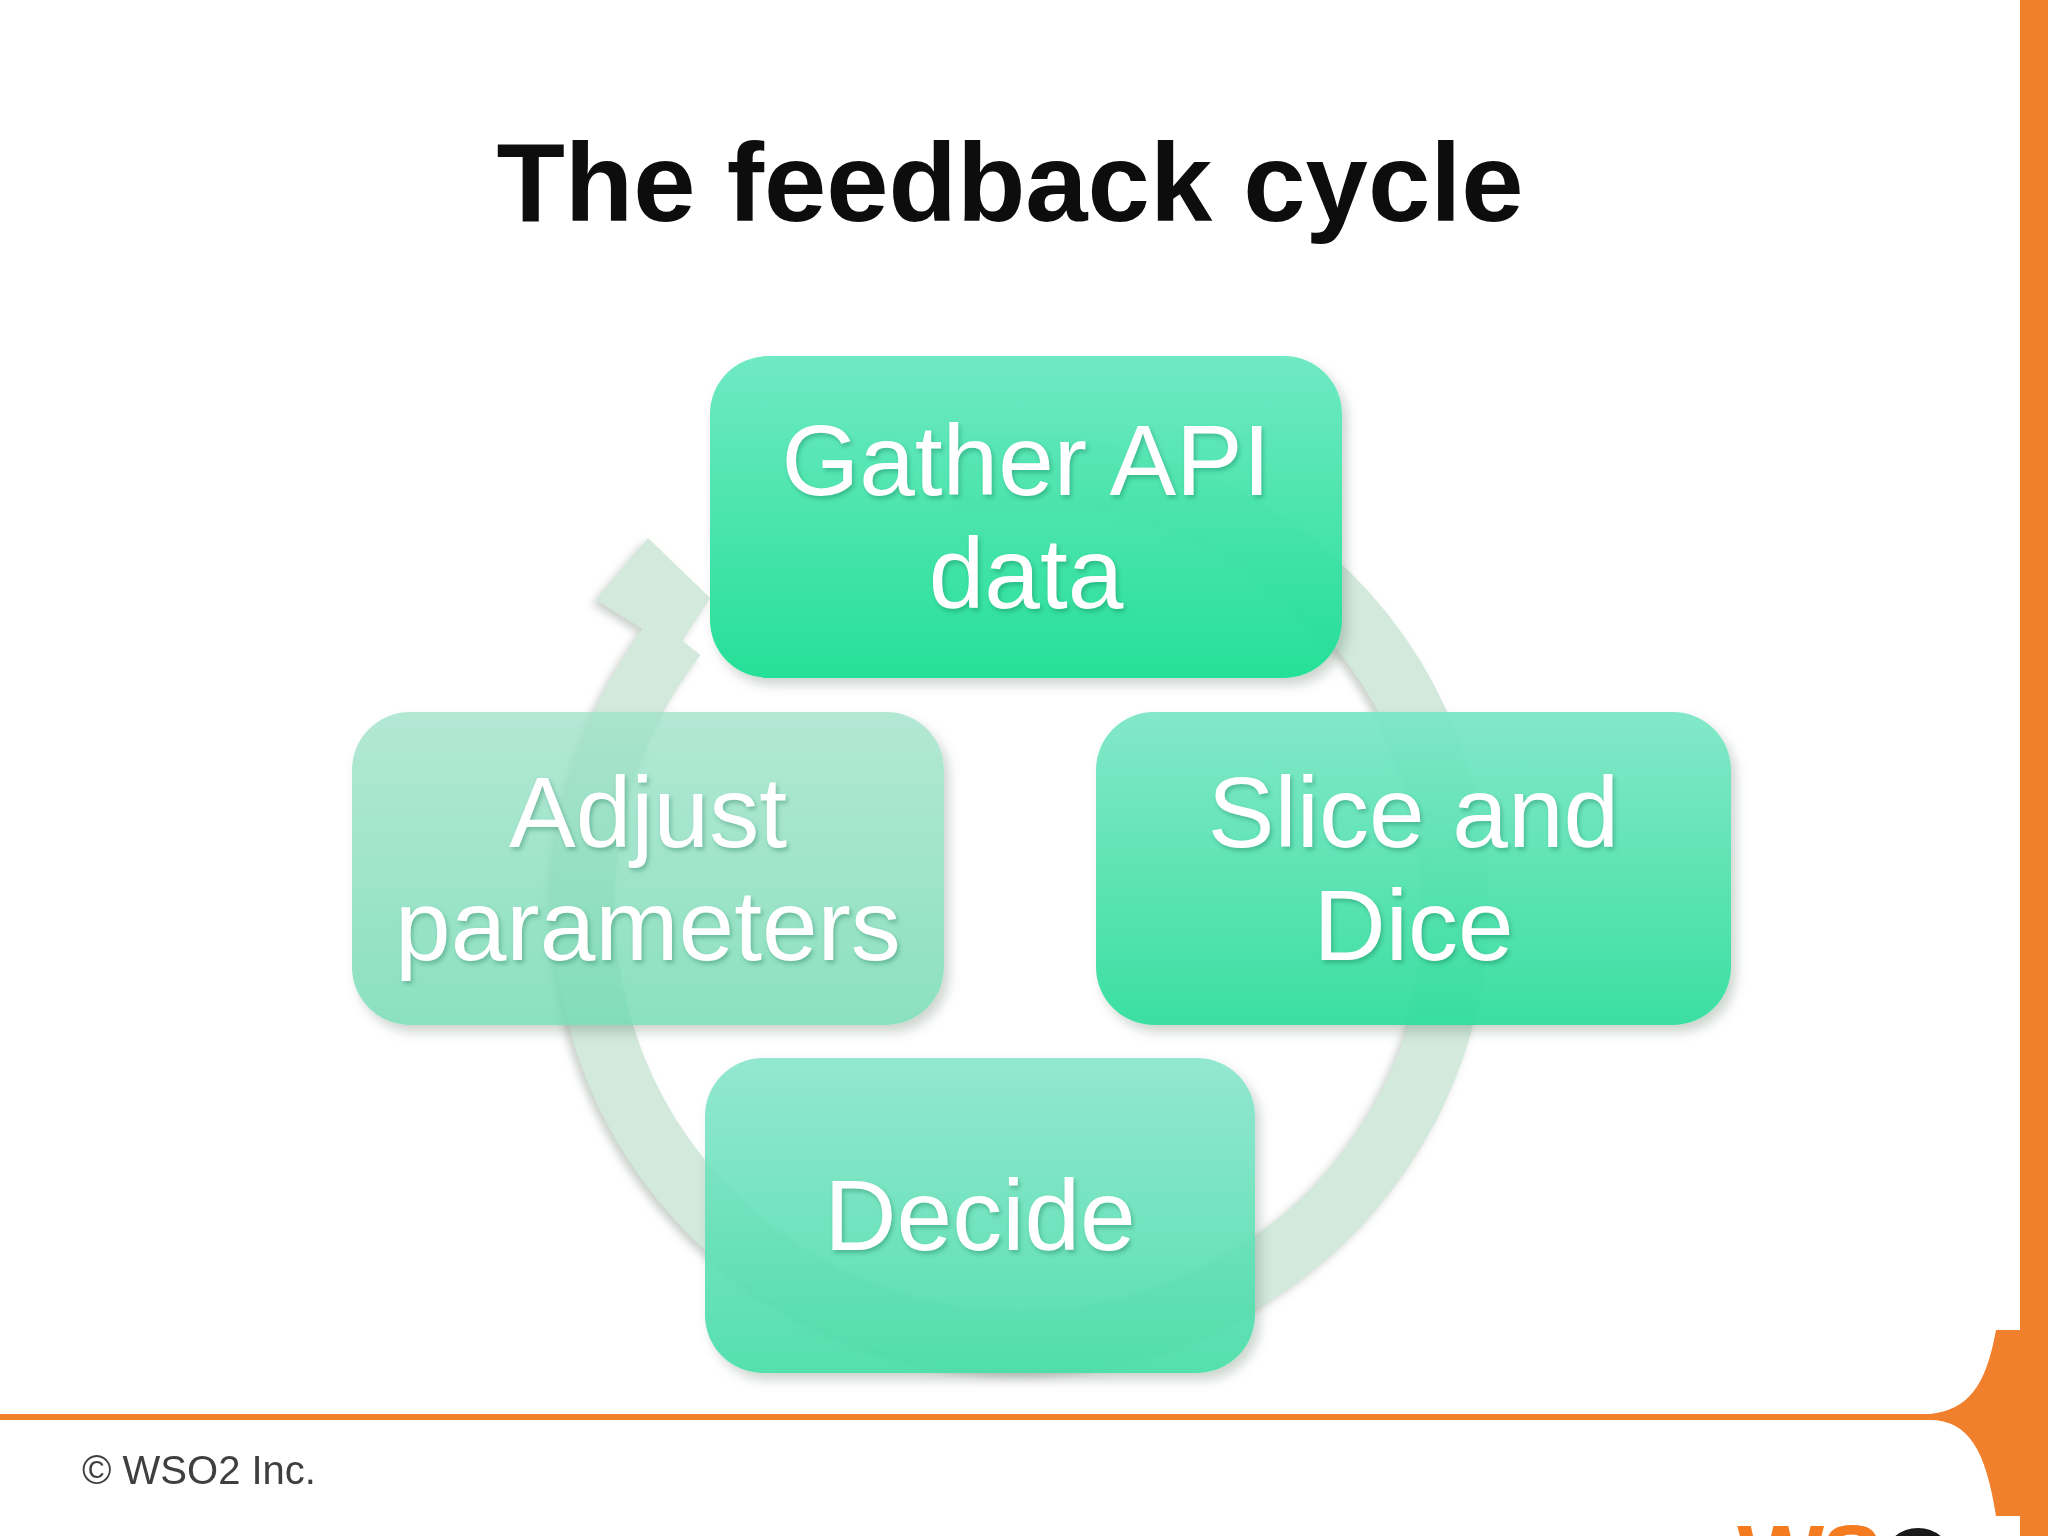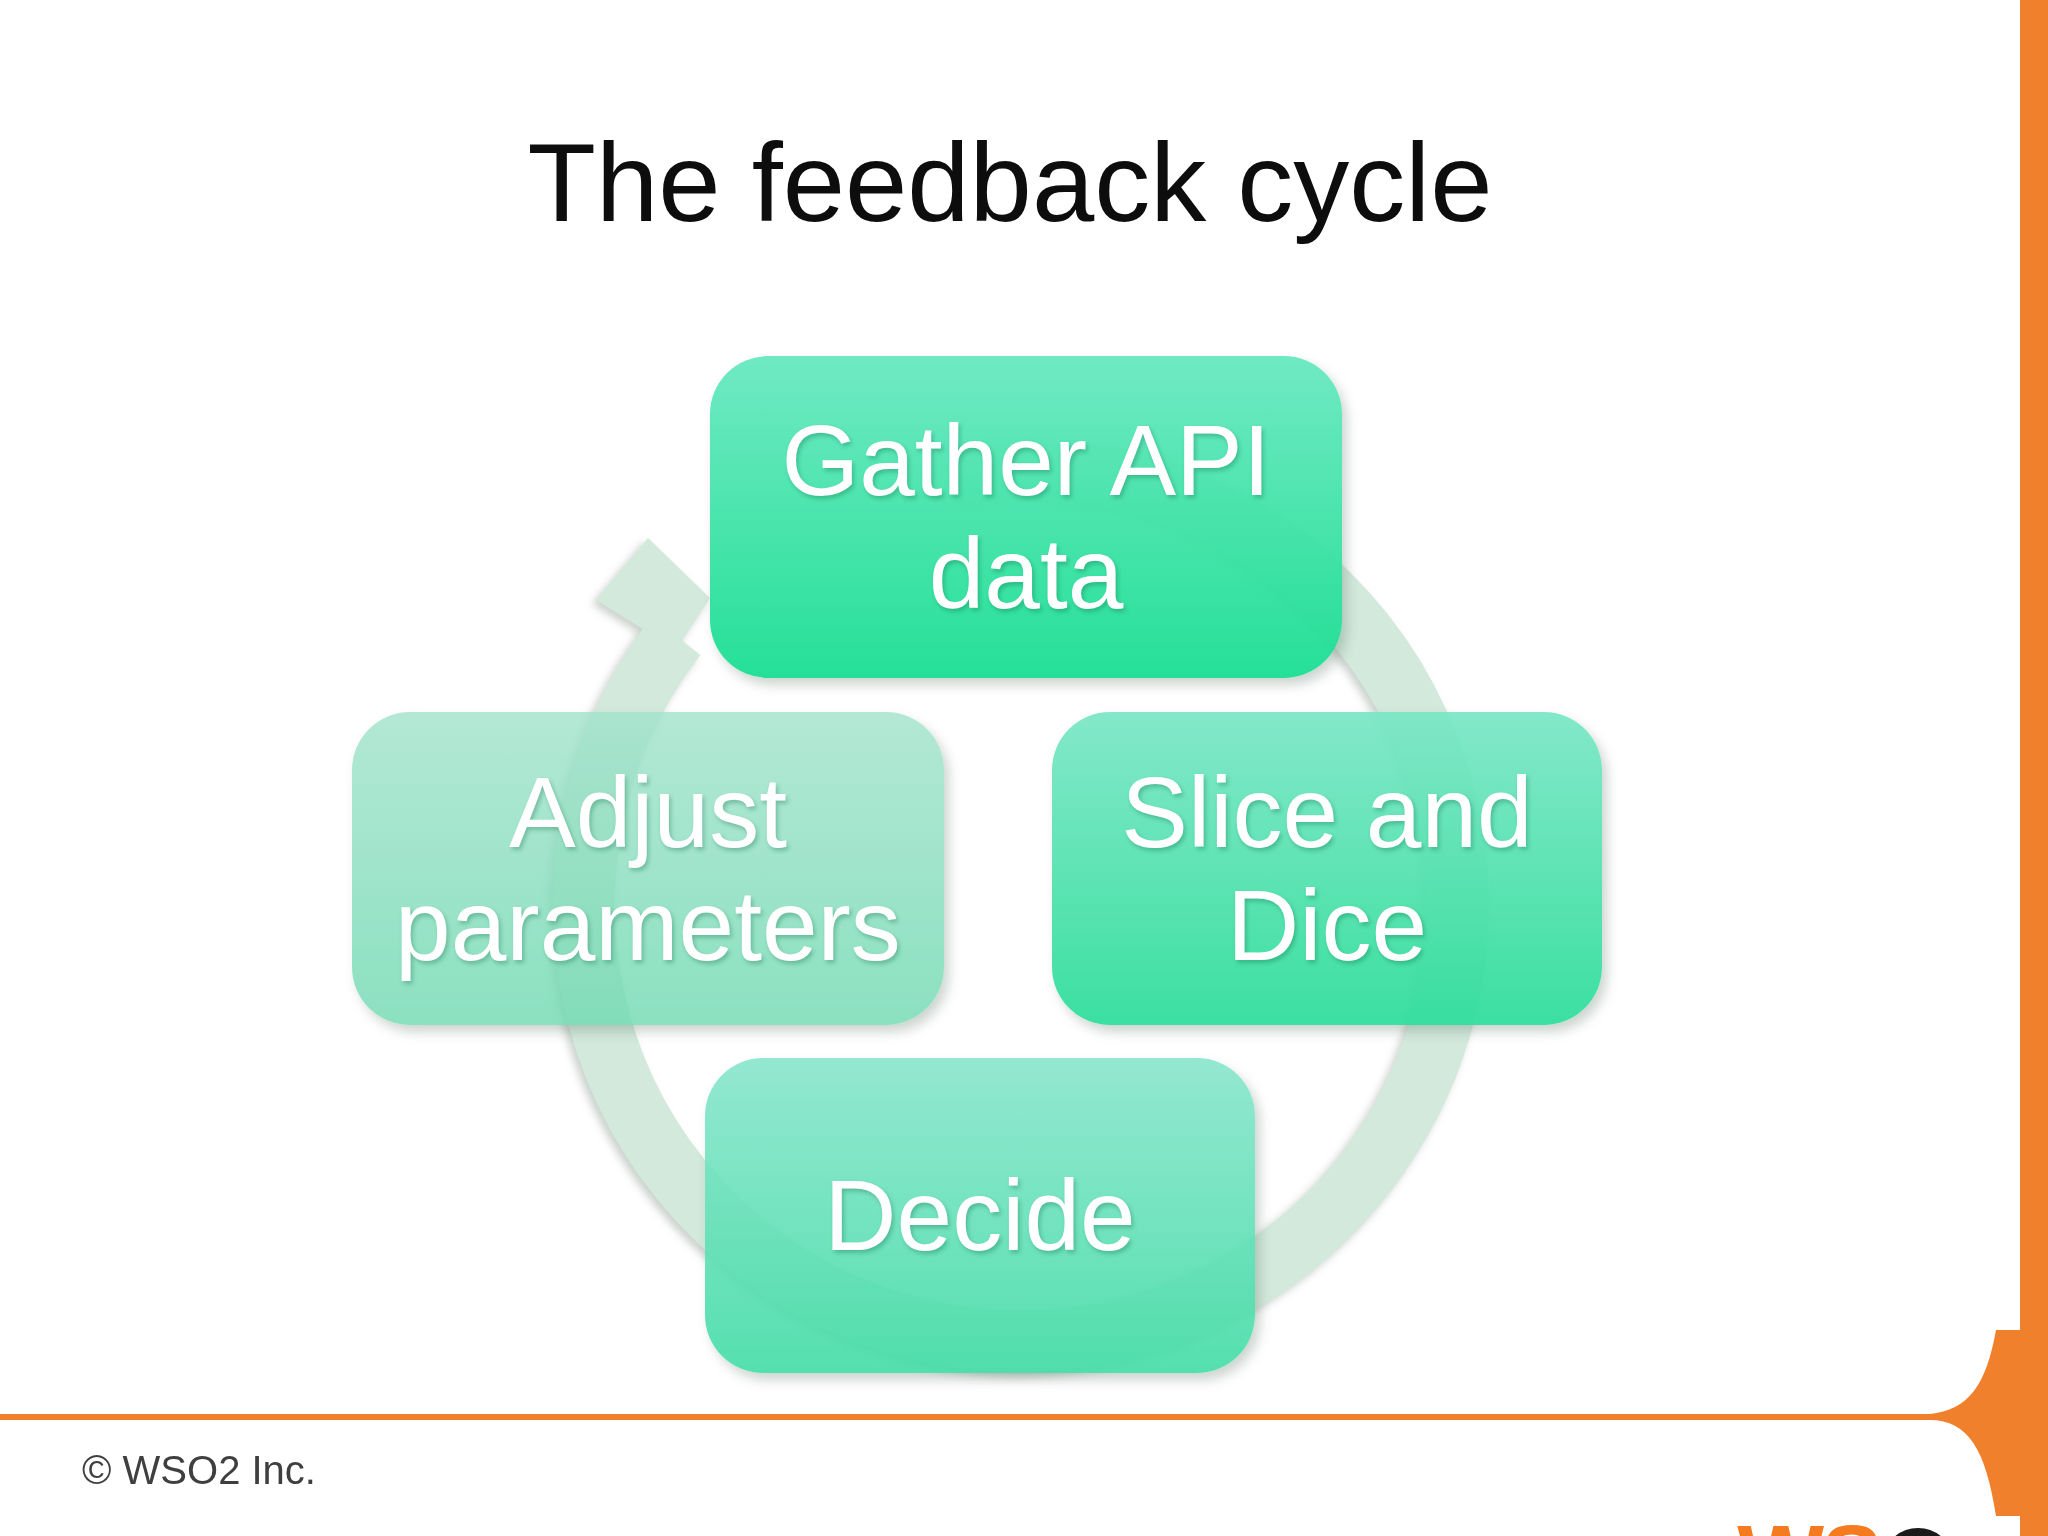--- a/index.html
+++ b/index.html
@@ -10,21 +10,21 @@
     overflow:hidden;
     font-family:"Liberation Sans", sans-serif;
   }
   .title{
     position:absolute;
     left:0;top:118px;width:2020px;
     text-align:center;
     font-size:112px;
     letter-spacing:0px;
     color:#0d0d0d;
-    font-weight:400;
+    font-weight:700;
   }
   
   .ring-svg{position:absolute;left:0;top:0;z-index:1;}
   
   .step{
     position:absolute;
     z-index:2;
     border-radius:58px;
     display:flex;align-items:center;justify-content:center;
     text-align:center;
@@ -32,21 +32,21 @@
     font-size:100px;
     line-height:1.13;
     box-shadow:5px 7px 12px rgba(90,115,100,0.30);
     text-shadow:2px 3px 4px rgba(0,95,60,0.30);
   }
   .step-top{
     left:710px;top:356px;width:632px;height:322px;
     background:linear-gradient(180deg, rgba(104,232,192,0.95), rgba(26,222,146,0.95));
   }
   .step-right{
-    left:1052px;top:712px;width:550px;height:313px;
+    left:1096px;top:712px;width:635px;height:313px;
     background:linear-gradient(180deg, rgba(122,230,197,0.93), rgba(44,221,154,0.93));
     align-items:center;
   }
   .step-bottom{
     left:705px;top:1058px;width:550px;height:315px;
     background:linear-gradient(180deg, rgba(136,229,203,0.90), rgba(66,220,166,0.90));
   }
   .step-left{
     left:352px;top:712px;width:592px;height:313px;
     background:linear-gradient(180deg, rgba(160,226,202,0.80), rgba(110,217,177,0.80));

